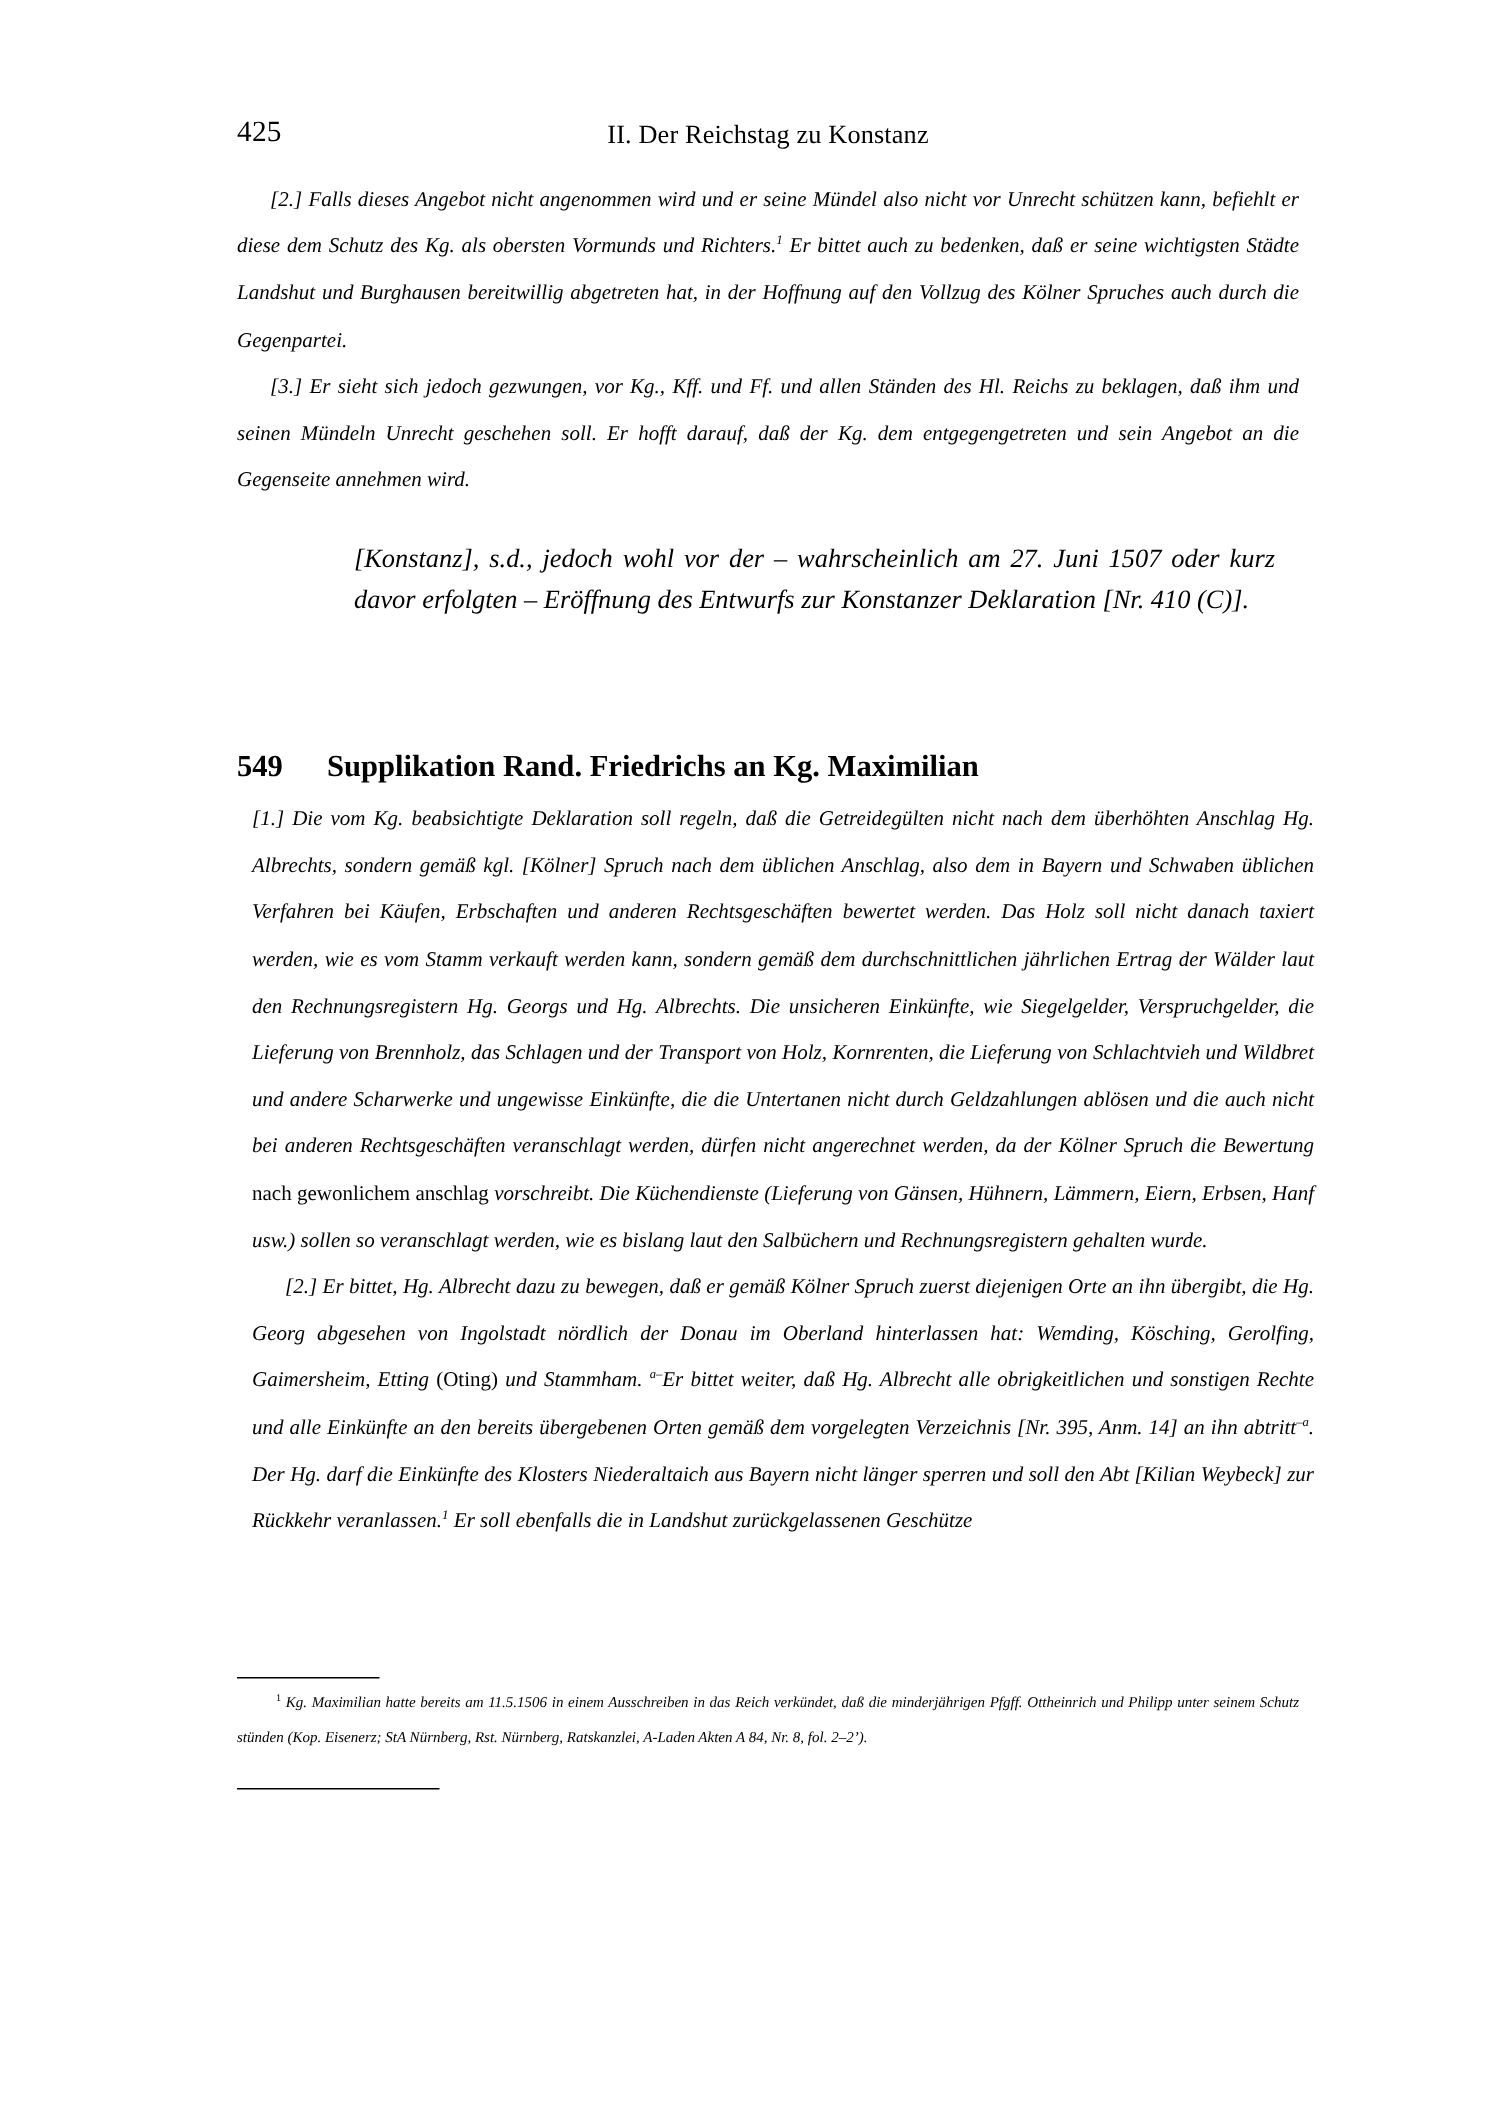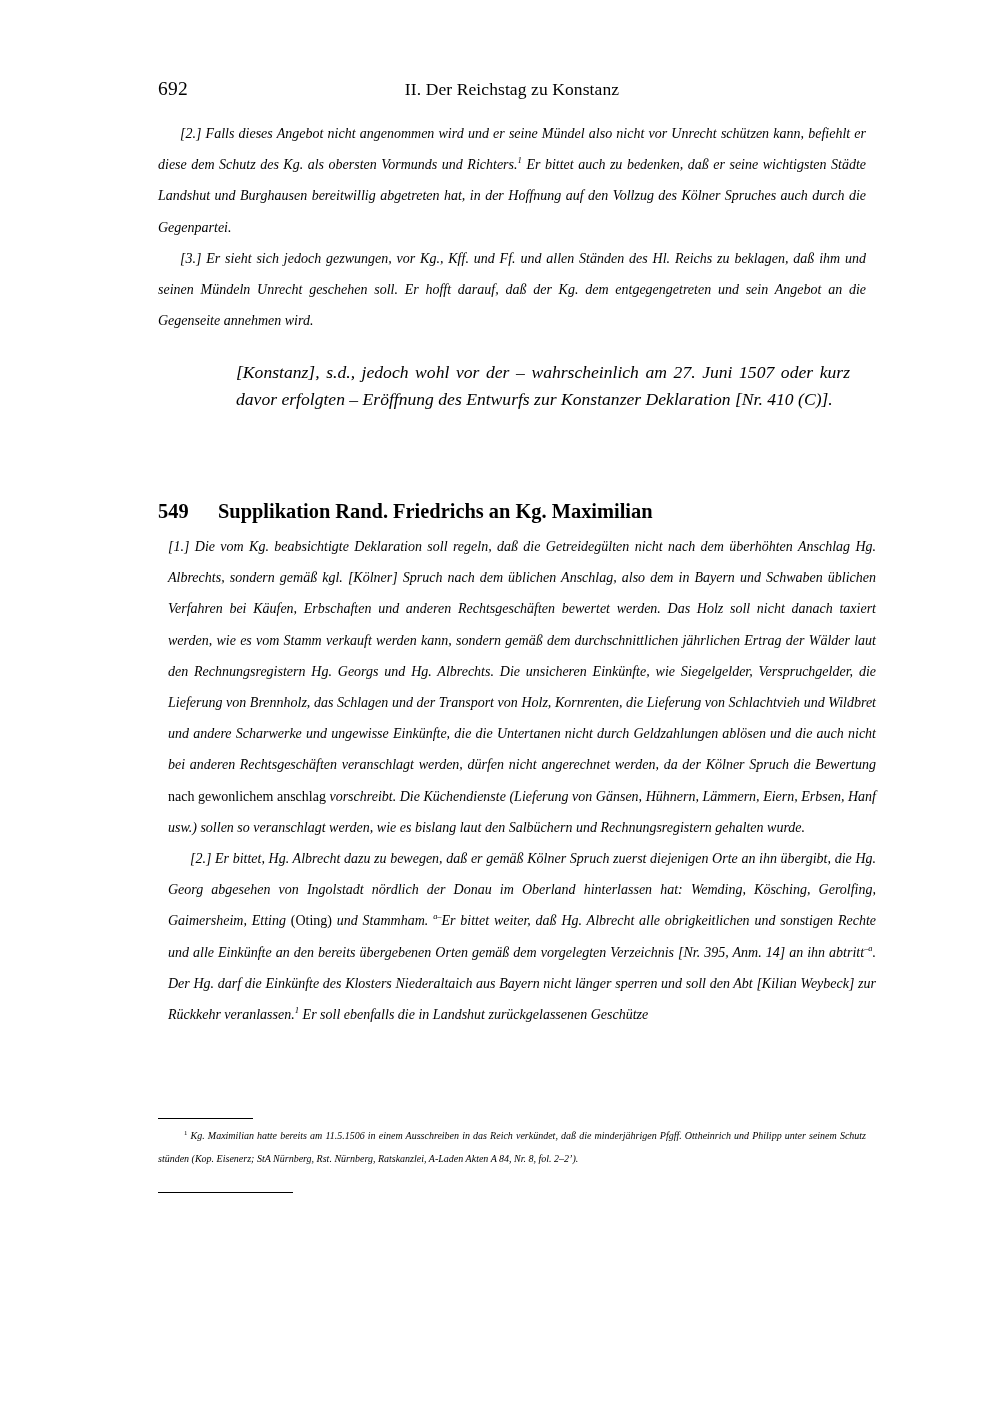--- a/index.html
+++ b/index.html
@@ -159,21 +159,21 @@
   }
   .gap-1 { height: 22px; }
   .gap-2 { height: 20px; }
 </style>
 </head>
 <body>
 
 <div class="page">
 
   <div class="running-head">
-    <span class="folio">692</span>
+    <span class="folio">425</span>
     <span class="head-title">II. Der Reichstag zu Konstanz</span>
   </div>
 
   <div class="textblock">
 
     <p class="body indent-first"><span>[2.]</span><span> Falls dieses Angebot nicht angenommen wird und er seine Mündel also nicht vor Unrecht schützen kann, befiehlt er diese dem Schutz des Kg. als obersten Vormunds und Richters.</span><sup class="note">1</sup><span> Er bittet auch zu bedenken, daß er seine wichtigsten Städte Landshut und Burghausen bereitwillig abgetreten hat, in der Hoffnung auf den Vollzug des Kölner Spruches auch durch die Gegenpartei.</span></p>
 
     <p class="body indent-first"><span>[3.]</span><span> Er sieht sich jedoch gezwungen, vor Kg., Kff. und Ff. und allen Ständen des Hl. Reichs zu beklagen, daß ihm und seinen Mündeln Unrecht geschehen soll. Er hofft darauf, daß der Kg. dem entgegengetreten und sein Angebot an die Gegenseite annehmen wird.</span></p>
   </div>
 

